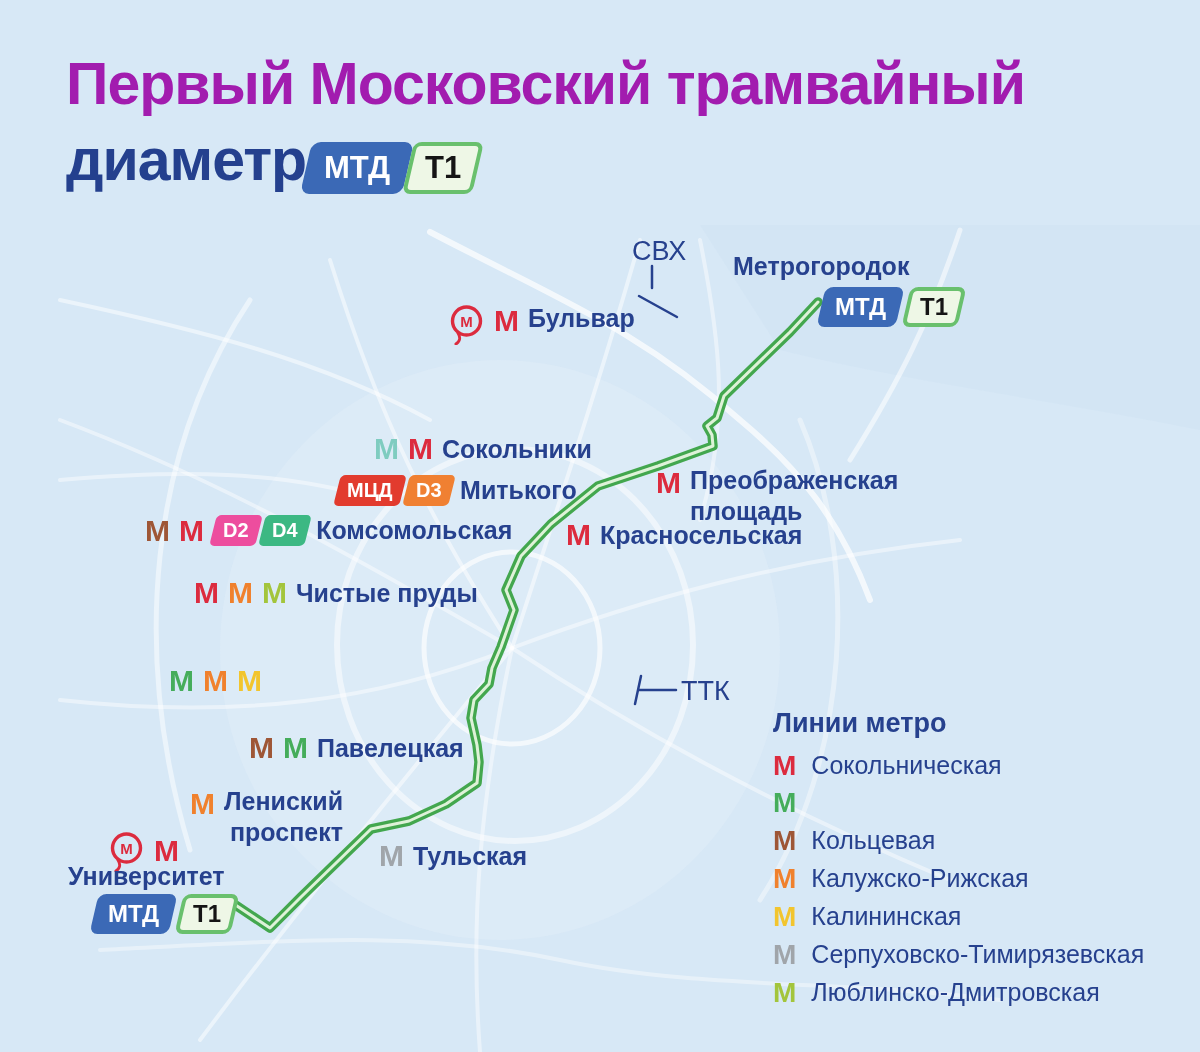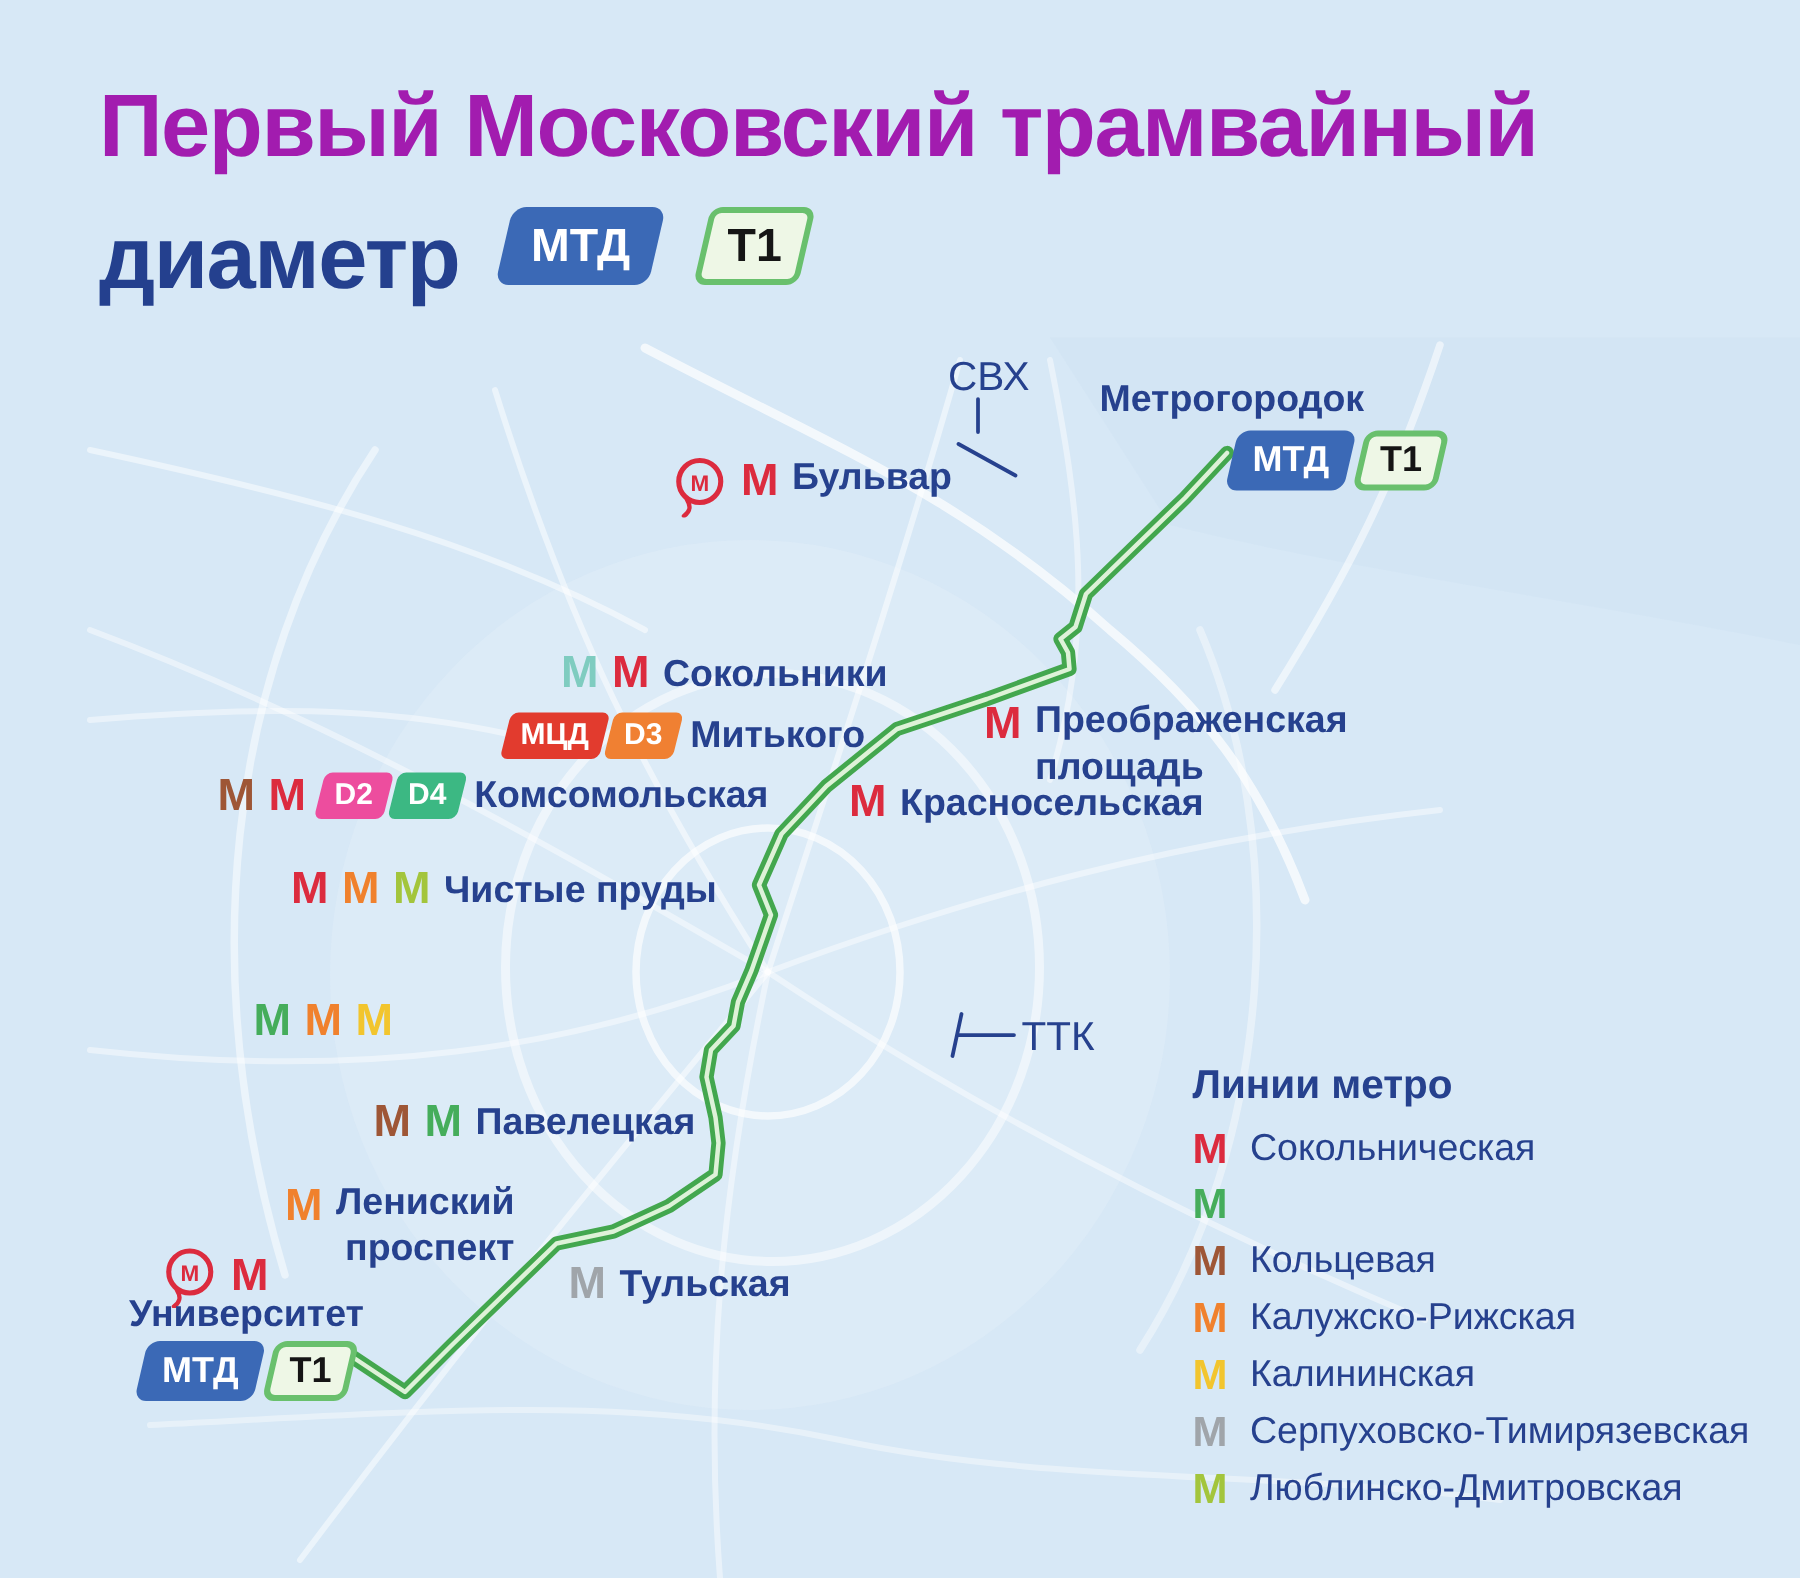--- a/index.html
+++ b/index.html
@@ -8,21 +8,21 @@
     background:#d7e8f6;
     font-family:"Liberation Sans", sans-serif;
     color:#26418e;
   }
   #map-canvas{position:absolute;left:0;top:0;width:1200px;height:1052px;}
   
   .title{
     position:absolute;left:66px;top:46px;width:1100px;
     font-size:59px;font-weight:bold;line-height:1.32;color:#a21caf;letter-spacing:-1px;
   }
-  .title-row2{position:absolute;left:66px;top:138px;display:flex;align-items:flex-start;gap:30px;}
+  .title-row2{position:absolute;left:66px;top:126px;display:flex;align-items:flex-end;}
   .title-word{font-size:59px;font-weight:bold;color:#24408e;letter-spacing:-1px;}
   
   .badge{display:inline-block;transform:skewX(-13deg);border-radius:8px;}
   .badge>span{display:inline-block;transform:skewX(13deg);font-weight:bold;}
   .badge.mtd{background:#3b69b6;color:#ffffff;}
   .badge.t1{background:#eef7e6;border:4px solid #69c06d;color:#151515;}
   .badge-lg.mtd{padding:8px 18px;font-size:31px;border-radius:9px;}
   .badge-lg.t1{padding:4px 13px;font-size:31px;}
   .badge-md.mtd{padding:6px 14px;font-size:24px;}
   .badge-md.t1{padding:2px 10px;font-size:24px;}
@@ -35,21 +35,21 @@
   .mini-badge.d3{background:#f08032;}
   .mini-badge.d4{background:#3cb883;}
   .mini-pair{display:flex;gap:3px;align-items:center;}
   
   .st{position:absolute;display:flex;align-items:center;gap:9px;white-space:nowrap;}
   .m{font-size:30px;font-weight:bold;line-height:1;display:inline-block;}
   .st-name{font-size:25px;font-weight:bold;color:#26418e;}
   .st-name.two{white-space:normal;line-height:1.22;}
   .road-label{position:absolute;font-size:27px;color:#26418e;}
   
-  .legend{position:absolute;left:795px;top:708px;}
+  .legend{position:absolute;left:773px;top:708px;}
   .legend-title{font-size:27px;font-weight:bold;color:#26418e;margin-bottom:12px;}
   .legend-row{display:flex;align-items:center;gap:15px;margin-bottom:9px;}
   .legend-row .m{font-size:28px;}
   .legend-label{font-size:25px;color:#26418e;}
   .ring-icon{display:inline-block;}
 </style>
 </head>
 <body>
 
 <svg id="map-canvas" viewBox="0 0 1200 1052">
@@ -169,21 +169,21 @@
 </div>
 
 <div class="st" style="left:108px;top:830px;align-items:flex-start;">
   <svg class="ring-icon" width="37" height="42" viewBox="0 0 37 42">
     <circle cx="18.5" cy="18" r="14" fill="none" stroke="#dc2b3e" stroke-width="3.4"></circle>
     <path d="M 10,30 C 13,35 12,38 8,41" fill="none" stroke="#dc2b3e" stroke-width="3" stroke-linecap="round"></path>
     <text x="18.5" y="24" text-anchor="middle" font-size="15" font-weight="bold" fill="#dc2b3e">М</text>
   </svg>
   <span class="m" style="margin-top: 6px; color: rgb(220, 43, 62);">М</span>
 </div>
-<div class="st" style="left:86px;top:862px;">
+<div class="st" style="left:68px;top:862px;">
   <span class="st-name">Университет</span>
 </div>
 <div class="badge-pair" style="left:94px;top:894px;">
   <span class="badge badge-md mtd"><span>МТД</span></span>
   <span class="badge badge-md t1"><span>Т1</span></span>
 </div>
 
 <div class="st" style="left:656px;top:465px;align-items:flex-start;">
   <span class="m" style="margin-top: 3px; color: rgb(220, 43, 62);">М</span>
   <span class="st-name two"><span>Преображенская</span><br><span>площадь</span></span>

